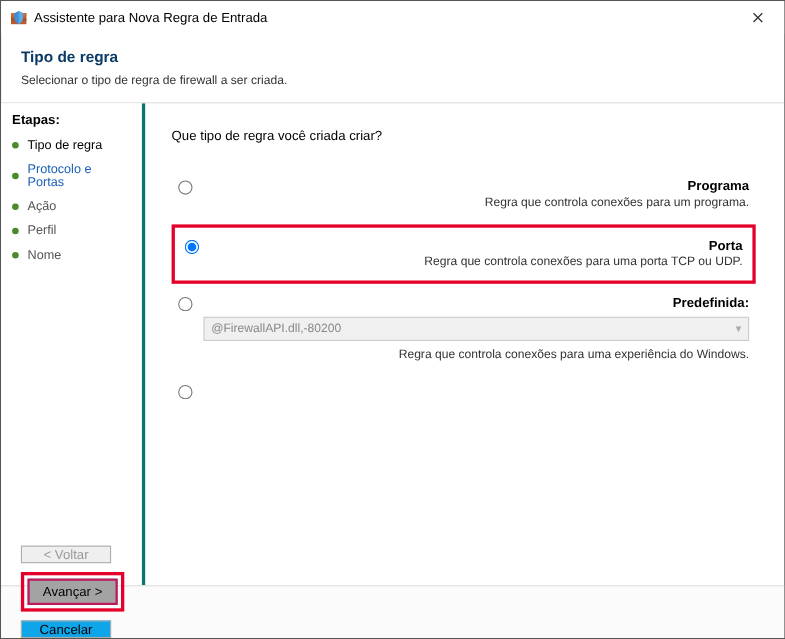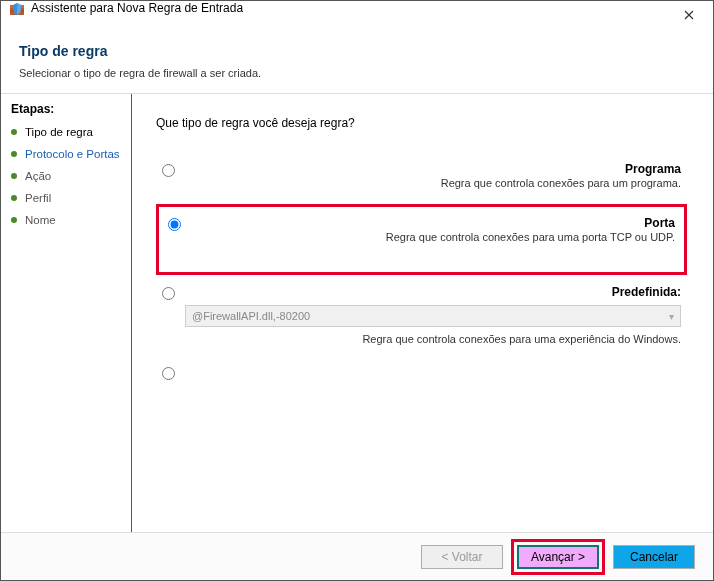--- a/index.html
+++ b/index.html
@@ -10,21 +10,21 @@
       color: #000;
       width: 714px;
       height: 581px;
       border: 1px solid #555;
       display: flex;
       flex-direction: column;
       overflow: hidden;
     }
     .titlebar {
       display: flex;
-      align-items: flex-start;
+      align-items: center;
       height: 30px;
       padding: 0 4px 0 8px;
       background: #fff;
     }
     .titlebar .icon {
       width: 16px; height: 16px;
       margin-right: 6px;
       display: inline-block;
     }
     .titlebar .title {
@@ -52,21 +52,21 @@
       color: #333;
     }
     .main {
       flex: 1;
       display: flex;
       min-height: 0;
     }
     .sidebar {
       width: 184px;
       padding: 8px 10px;
-      border-right: 1px solid #0f766e;
+      border-right: 3px solid #0f766e;
       background: #fff;
     }
     .sidebar h3 {
       font-size: 12px;
       font-weight: bold;
       margin-bottom: 10px;
     }
     .step {
       display: flex;
       align-items: center;
@@ -101,66 +101,67 @@
     }
     .option input[type=radio] {
       margin-top: 2px;
       margin-right: 10px;
     }
     .option .texts { flex: 1; text-align: right; }
     .option .name { font-weight: bold; font-size: 12px; }
     .option .desc { font-size: 11px; color: #333; margin-top: 4px; }
     .highlight-red {
       border: 3px solid #e4002b;
-      padding: 3px 3px 24px 3px;
+      padding: 3px 3px 7px 3px;
       margin-bottom: 4px;
     }
     .dropdown {
       margin-top: 6px;
       width: 496px;
       height: 22px;
       background: #f0f0f0;
       border: 1px solid #ccc;
       color: #888;
       font-size: 11px;
       padding: 2px 6px;
       display: flex;
       align-items: center;
       justify-content: space-between;
     }
     .dropdown .chev { font-size: 10px; color: #aaa; }
     .footer {
       height: 48px;
       border-top: 1px solid #ddd;
       display: flex;
-      align-items: center;
+      align-items: flex-start;
       justify-content: flex-end;
       padding: 0 18px;
       gap: 8px;
       background: #fbfbfb;
+      flex-direction: column;
     }
     .btn {
       min-width: 82px;
       height: 24px;
       border: 1px solid #adadad;
       background: #0ea5e9;
       font-size: 12px;
       display: flex;
       align-items: center;
       justify-content: center;
       cursor: pointer;
     }
     .btn.disabled {
       color: #9a9a9a;
       background: #efefef;
       cursor: default;
     }
     .btn.primary {
-      border: 2px solid #0f766e;
-      background: #f0abfc;
+      border: 2px solid #be185d;
+      background: #a3a3a3;
     }
     .btn-wrap-red {
       border: 3px solid #e4002b;
       padding: 3px;
     }
   </style>
 </head>
 <body>
 
 <div class="titlebar">
@@ -205,21 +206,21 @@
       <span class="step-bullet"></span>
       <span>Perfil</span>
     </div>
     <div class="step step-other">
       <span class="step-bullet"></span>
       <span>Nome</span>
     </div>
   </div>
 
   <div class="content">
-    <div class="question">Que tipo de regra você deseja regra?</div>
+    <div class="question">Que tipo de regra você criada criar?</div>
 
     <label class="option">
       <input type="radio" name="ruletype" style="">
       <span class="texts">
         <span class="name">Programa</span><br>
         <span class="desc">Regra que controla conexões para um programa.</span>
       </span>
     </label>
 
     <div class="highlight-red">

